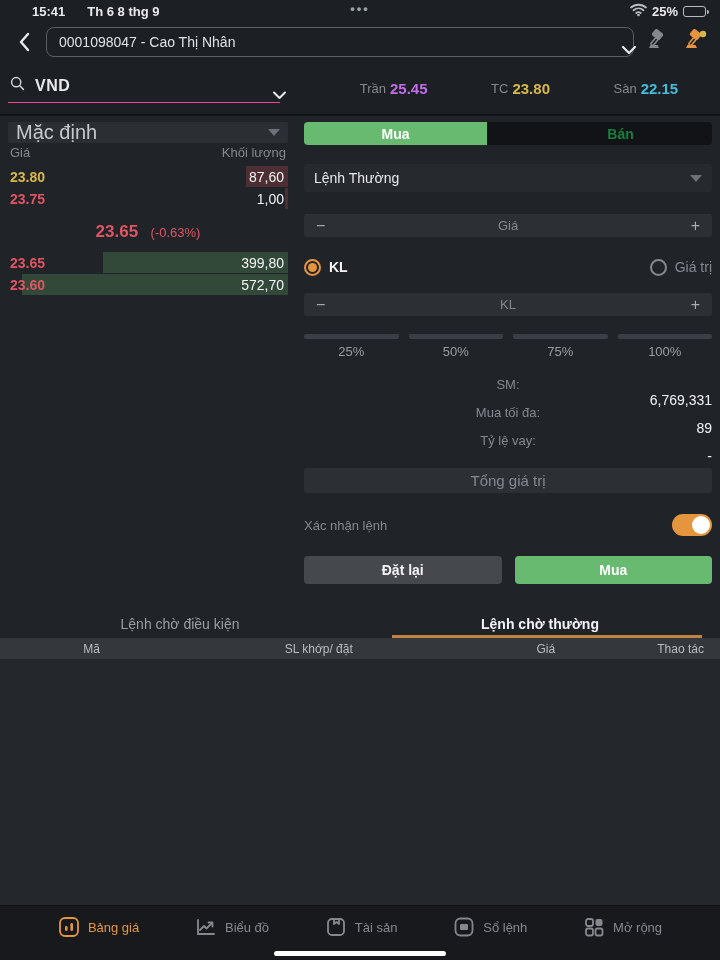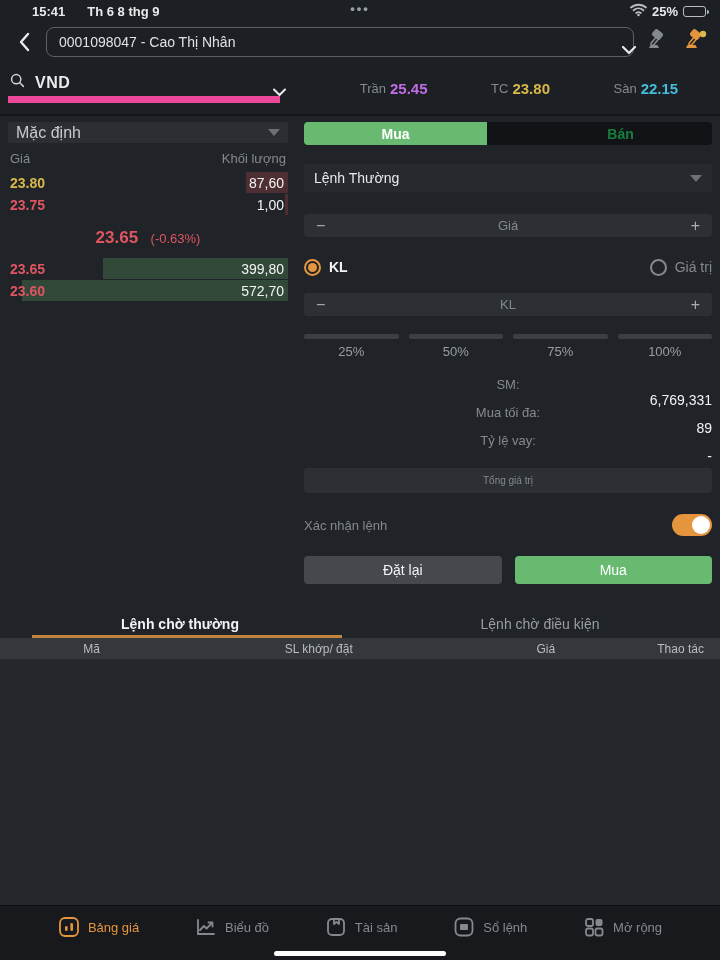--- a/index.html
+++ b/index.html
@@ -27,31 +27,31 @@
   .acct-select {
     flex:1; height:30px; border:1px solid #5c6066; border-radius:8px;
     display:flex; align-items:center; padding:0 12px; font-size:14px; color:#dfe1e4;
     background:transparent; max-width:594px;
   }
   .acct-select .caret { margin-left:auto; }
   .hdr-icons { display:flex; align-items:center; gap:14px; }
 
   .quoterow { height:54px; display:flex; background:#1c2024; border-bottom:2px solid #121417; }
   .symbolbox { width:288px; padding:0 8px; display:flex; flex-direction:column; justify-content:center; }
-  .symbolline { display:flex; align-items:center; gap:10px; height:30px; border-bottom:7px solid #ec4899; padding:0 4px 4px 2px; }
+  .symbolline { display:flex; align-items:center; gap:10px; height:30px; border-bottom:1px solid #ec4899; padding:0 4px 4px 2px; }
   .symbol-name { font-size:16px; font-weight:bold; letter-spacing:.5px; }
   .symbolline .caret { margin-left:auto; margin-right:4px; }
   .limits { flex:1; display:flex; align-items:center; justify-content:space-around; padding:0 10px 0 40px; }
   .limit { display:flex; flex-direction:row; align-items:center; gap:4px; }
   .limit .lbl { font-size:13px; color:#85898f; }
   .limit .val { font-size:15px; font-weight:bold; }
 
   .main { display:flex; padding:6px 8px 0 8px; gap:16px; background:#202428; }
   .ladder { width:280px; }
-  .filter-select { height:21px; background:#2b2f34; border-radius:2px; display:flex; align-items:center; padding:0 8px; font-size:16px; color:#c7cacd; margin-bottom:6px; cursor:pointer; }
+  .filter-select { height:21px; background:#2b2f34; border-radius:2px; display:flex; align-items:center; padding:0 8px; font-size:20px; color:#c7cacd; margin-bottom:0; cursor:pointer; }
   .filter-select .tri { margin-left:auto; }
   .tri { width:0; height:0; border-left:6px solid transparent; border-right:6px solid transparent; border-top:7px solid #6d7177; }
   .ladder-head { display:flex; justify-content:space-between; font-size:13px; color:#85898f; padding:2px 2px 6px 2px; }
   .lrow { position:relative; height:21px; display:flex; align-items:center; margin-bottom:1px; cursor:pointer; }
   .lprice { font-size:14px; font-weight:bold; z-index:2; padding-left:2px; }
   .lbar { position:absolute; right:0; top:0; height:21px; z-index:1; }
   .lvol { position:absolute; right:4px; font-size:14px; color:#f2f3f4; z-index:2; }
   .lastrow { text-align:center; padding:12px 0 10px 0; }
   .last-price { font-size:17px; font-weight:bold; }
   .last-chg { font-size:13px; margin-left:8px; }
@@ -72,26 +72,26 @@
   .radio.sel .dot { width:9px; height:9px; border-radius:50%; background:#e5953e; }
   .radio .rlbl { font-size:14px; color:#85898f; }
   .radio.sel .rlbl { color:#f2f3f4; font-weight:bold; }
   .radio.right { margin-left:auto; }
   .pcts { display:flex; gap:10px; margin:2px 0 10px 0; }
   .pct { flex:1; cursor:pointer; }
   .pct .track { height:5px; background:#3b3f45; border-radius:2px; margin-bottom:5px; }
   .pct .plbl { text-align:center; font-size:13px; color:#9a9ea3; }
   .inforow { display:flex; align-items:center; height:20px; font-size:13px; color:#85898f;flex-direction:column; }
   .inforow .ival { margin-left:auto; color:#f2f3f4; font-size:14px; }
-  .total-box { height:25px; background:#2c3035; border-radius:3px; display:flex; align-items:center; justify-content:center; font-size:10px; color:#85898f; margin:7px 0 12px 0; }
+  .total-box { height:25px; background:#2c3035; border-radius:3px; display:flex; align-items:center; justify-content:center; font-size:15px; color:#85898f; margin:7px 0 12px 0; }
   .confirm { display:flex; align-items:center; height:24px; margin-bottom:11px; font-size:13px; color:#85898f; }
   .toggle { margin-left:auto; width:40px; height:22px; background:#e5953e; border-radius:11px; position:relative; cursor:pointer; }
   .toggle .knob { position:absolute; right:2px; top:2px; width:18px; height:18px; background:#fff; border-radius:50%; }
   .btns { display:flex; gap:13px; }
-  .btn { flex:1; height:28px; border-radius:4px; display:flex; align-items:center; justify-content:center; font-size:14px; font-weight:normal; cursor:pointer; }
+  .btn { flex:1; height:28px; border-radius:4px; display:flex; align-items:center; justify-content:center; font-size:14px; font-weight:bold; cursor:pointer; }
   .btn.reset { background:#45494e; color:#f2f3f4; }
   .btn.buy { background:#68ba70; color:#fff; }
 
   .order-tabs { display:flex; margin-top:26px; height:28px; }
   .otab { flex:1; position:relative; display:flex; align-items:center; justify-content:center; font-size:14px; color:#9a9ea3; cursor:pointer; }
   .otab.active { color:#f2f3f4; font-weight:bold; }
   .otab.active::after { content:""; position:absolute; bottom:0; left:32px; right:18px; height:3px; background:#c08440; }
   .order-thead { height:21px; background:#34383d; display:grid; grid-template-columns:22% 44% 22% 12%; align-items:center; font-size:12px; color:#b9bcc0; padding:0 16px; }
   .order-thead .c1 { text-align:center; } .order-thead .c2,.order-thead .c3 { text-align:center; } .order-thead .c4 { text-align:right; }
   .order-body { height:352px; background:#24282c; }
@@ -305,22 +305,22 @@
         </span>
     </div>
     <div class="btns">
       <div class="btn reset">Đặt lại</div>
       <div class="btn buy">Mua</div>
     </div>
   </div>
 </div>
 
 <div class="order-tabs">
+  <div class="otab">Lệnh chờ điều kiện</div>
   <div class="otab active">Lệnh chờ thường</div>
-  <div class="otab">Lệnh chờ điều kiện</div>
 </div>
 <div class="order-thead" id="orderHead">
     <span class="c1">Mã</span>
     <span class="c2">SL khớp/ đặt</span>
     <span class="c3">Giá</span>
     <span class="c4">Thao tác</span>
   </div>
 <div class="order-body"></div>
 
 <div class="bottomnav" id="bottomNav">

